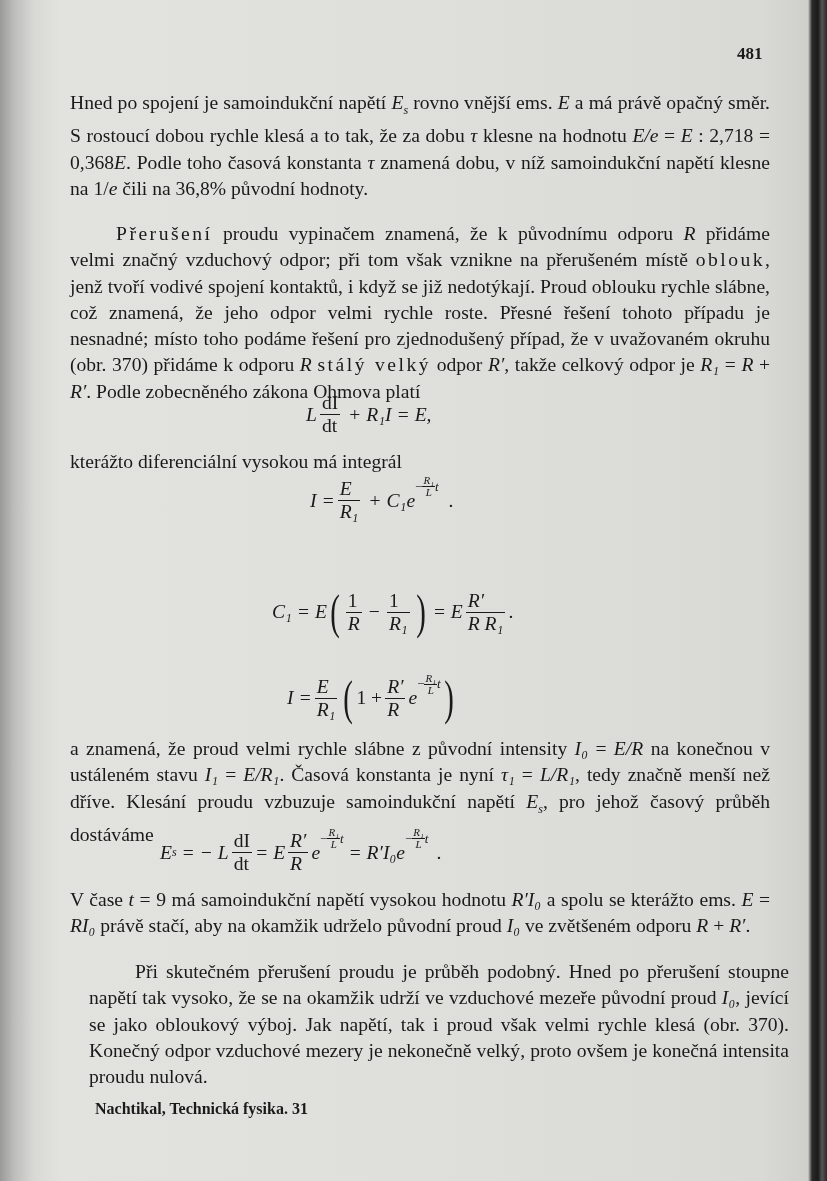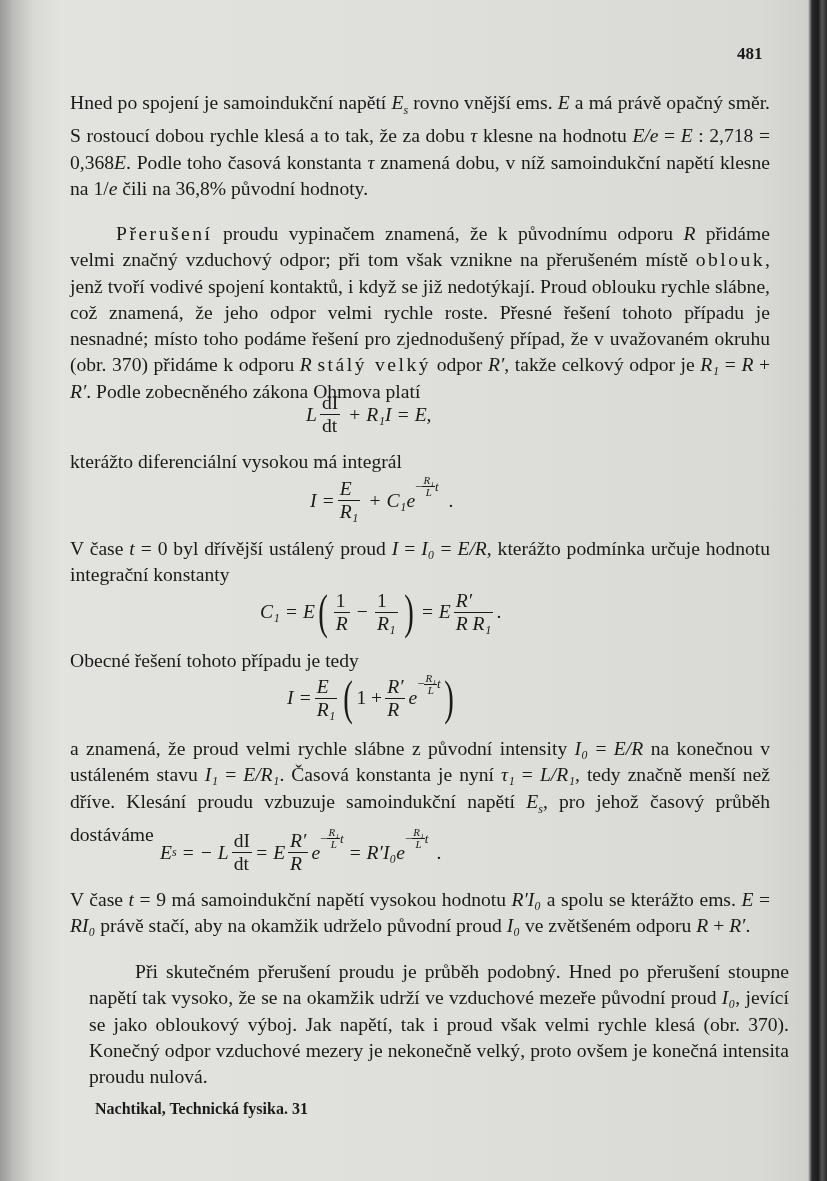--- a/index.html
+++ b/index.html
@@ -89,48 +89,42 @@
         <span>−</span>
         <span class="sfrac">
           <i class="num">R₁</i>
           <i class="den">L</i>
         </span>
         <i>t</i>
       </span>
     <span style="margin-left:10px;">.</span>
   </div>
 
-  <div class="text" style="top:536px;">
-    <p><span>V čase </span><i>t</i><span> = 0 byl dřívější ustálený proud </span><i>I</i><span> = </span><i>I₀</i><span> = </span><i>E/R</i><span>, kterážto podmínka určuje hodnotu integrační konstanty</span></p>
-  </div>
 
-  <div class="eq" style="left:260px; top:588px;">
+  <div class="eq" style="left:272px; top:588px;">
     <i>C₁ = E</i>
     <span class="paren">(</span>
     <span class="frac">
         <span class="num">1</span>
         <i class="den">R</i>
       </span>
     <span style="margin:0 4px;">−</span>
     <span class="frac">
         <span class="num">1</span>
         <i class="den">R₁</i>
       </span>
     <span class="paren">)</span>
     <i style="margin-left:4px;">= E</i>
     <span class="frac">
         <i class="num">R′</i>
         <i class="den">R R₁</i>
       </span>
       <span>.</span>
   </div>
 
-  <div class="text" style="top:648px;">
-    <p>Obecné řešení tohoto případu je tedy</p>
-  </div>
 
   <div class="eq" style="left:287px; top:674px;">
     <i>I =</i>
     <span class="frac">
         <i class="num">E</i>
         <i class="den">R₁</i>
       </span>
     <span class="paren">(</span>
     <span>1 +</span>
     <span class="frac">

